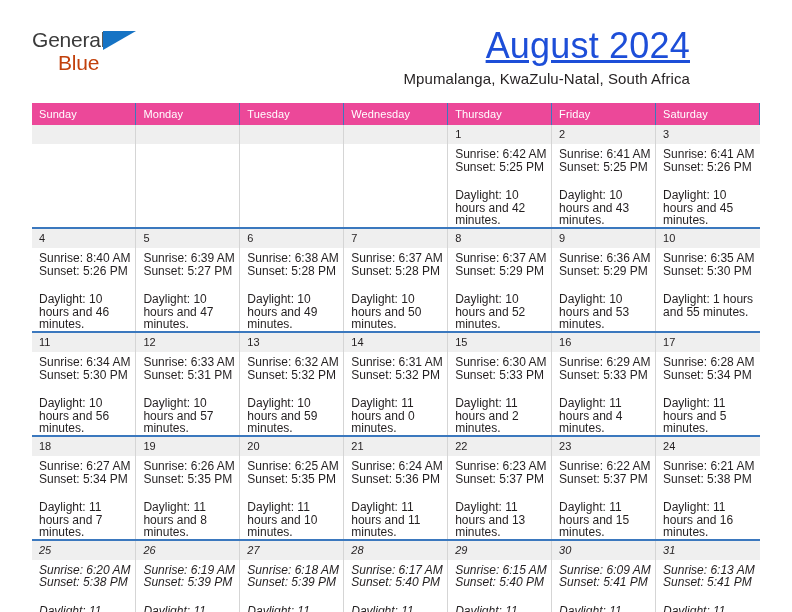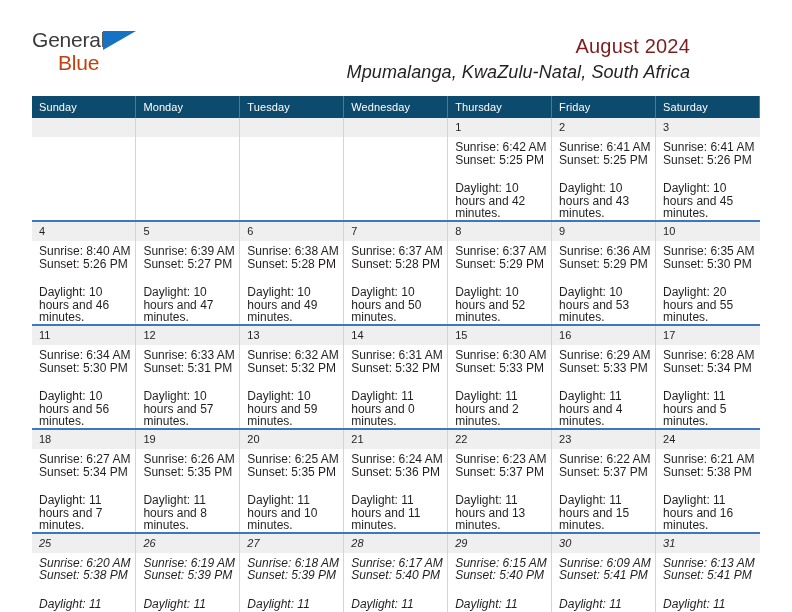--- a/index.html
+++ b/index.html
@@ -57,43 +57,44 @@
     width: 0;
     height: 0;
     border-left: 33px solid #1673c4;
     border-bottom: 19px solid transparent;
   }
   .title-wrap {
     text-align: right;
     padding-top: 2px;
   }
   .cal-title {
-    font-size: 20px;
+    font-size: 36px;
     font-weight: normal;
-    color: #7f1d1d;
+    color: #1d4ed8;
     line-height: 32px;
     letter-spacing: 0.2px;
+    text-decoration: underline;
   }
   .cal-subtitle {
-    font-size: 18px;
+    font-size: 15px;
     color: #231f20;
     line-height: 20px;
+    margin-top: 7px;
     letter-spacing: 0.1px;
-    font-style: italic;
   }
 
   
   .calendar {
     margin: 14px 32px 0 32px;
     width: 728px;
     border-collapse: collapse;
     table-layout: fixed;
   }
   .calendar th {
-    background: #0c4a6e;
+    background: #ec4899;
     color: #ffffff;
     font-size: 11px;
     font-weight: normal;
     text-align: left;
     padding: 5px 0 5px 7px;
     height: 20px;
     box-sizing: border-box;
     border-right: 1px solid #3b78be;
     letter-spacing: 0.1px;
   }
@@ -244,21 +245,21 @@
               <div>Sunrise: 6:36 AM</div>
               <div>Sunset: 5:29 PM</div>
               <div class="wrap">Daylight: 10 hours and 53 minutes.</div>
             </div>
           </td>
           <td>
             <div class="daynum">10</div>
             <div class="cellbody">
               <div>Sunrise: 6:35 AM</div>
               <div>Sunset: 5:30 PM</div>
-              <div class="wrap">Daylight: 20 hours and 55 minutes.</div>
+              <div class="wrap">Daylight: 1 hours and 55 minutes.</div>
             </div>
           </td>
         </tr>
         <tr>
           <td>
             <div class="daynum">11</div>
             <div class="cellbody">
               <div>Sunrise: 6:34 AM</div>
               <div>Sunset: 5:30 PM</div>
               <div class="wrap">Daylight: 10 hours and 56 minutes.</div>

